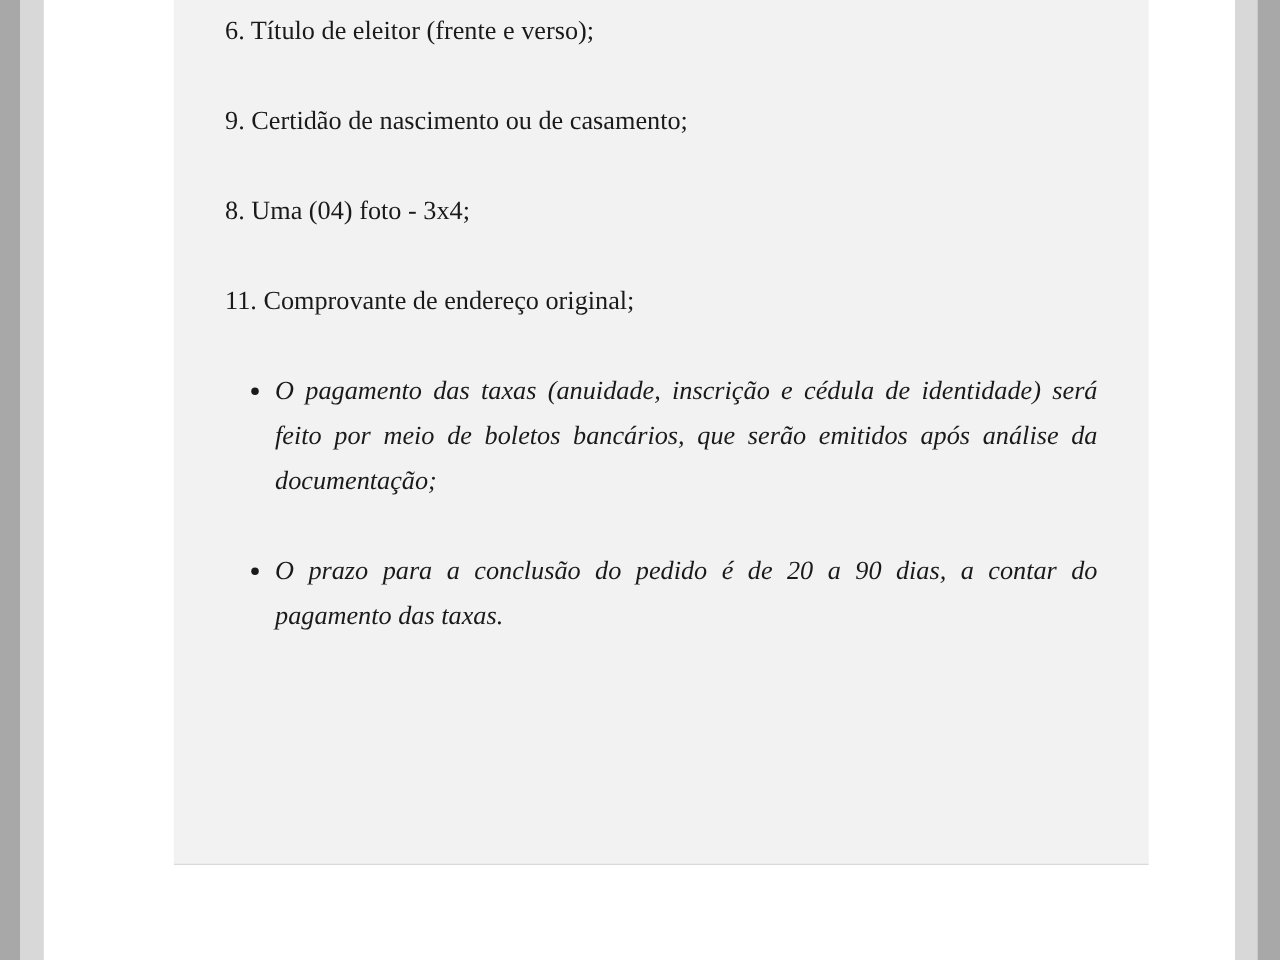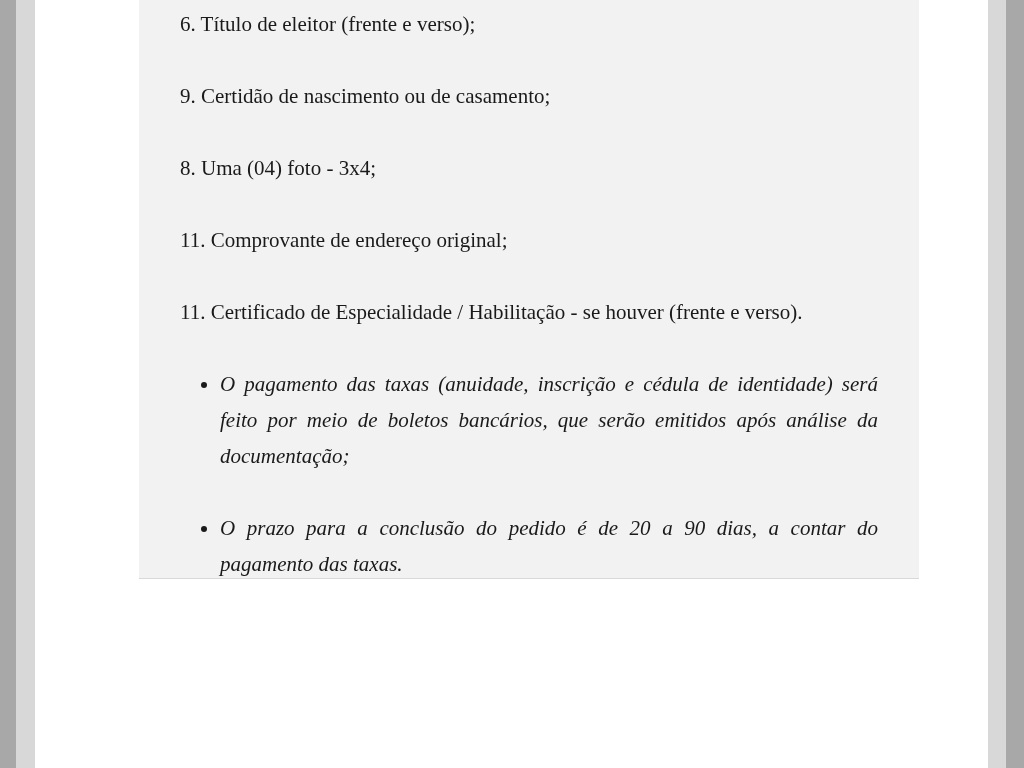--- a/index.html
+++ b/index.html
@@ -26,21 +26,21 @@
   }
   .stripe-outer-left  { left: 0;      width: 16px; background: #a8a8a8; }
   .stripe-inner-left  { left: 16px;   width: 19px; background: #d8d8d8; }
   .stripe-inner-right { left: 988px;  width: 18px; background: #d8d8d8; }
   .stripe-outer-right { left: 1006px; width: 18px; background: #a8a8a8; }
   .page {
     position: absolute;
     left: 139px;
     top: 0;
     width: 780px;
-    height: 579px;
+    height: 692px;
     background: #f2f2f3;
     overflow: hidden;
   }
   .content {
     padding: 6px 41px 0 41px;
     color: #1a1a1a;
   }
   .content p {
     margin: 0 0 36px 0;
     font-size: 21px;
@@ -77,21 +77,20 @@
   <div class="stripe stripe-inner-left"></div>
   <div class="stripe stripe-inner-right"></div>
   <div class="stripe stripe-outer-right"></div>
 
   <div class="page">
     <div class="content">
       <p>6. Título de eleitor (frente e verso);</p>
       <p>9. Certidão de nascimento ou de casamento;</p>
       <p>8. Uma (04) foto - 3x4;</p>
       <p>11. Comprovante de endereço original;</p>
-      <p>11. Certificado de Especialidade / Habilitação - se houver (frente e verso).</p>
       <ul>
         <li>O pagamento das taxas (anuidade, inscrição e cédula de identidade) será feito por meio de boletos bancários, que serão emitidos após análise da documentação;</li>
         <li>O prazo para a conclusão do pedido é de 20 a 90 dias, a contar do pagamento das taxas.</li>
       </ul>
     </div>
     <div class="bottom-divider"></div>
   </div>
 
 </div>
 

